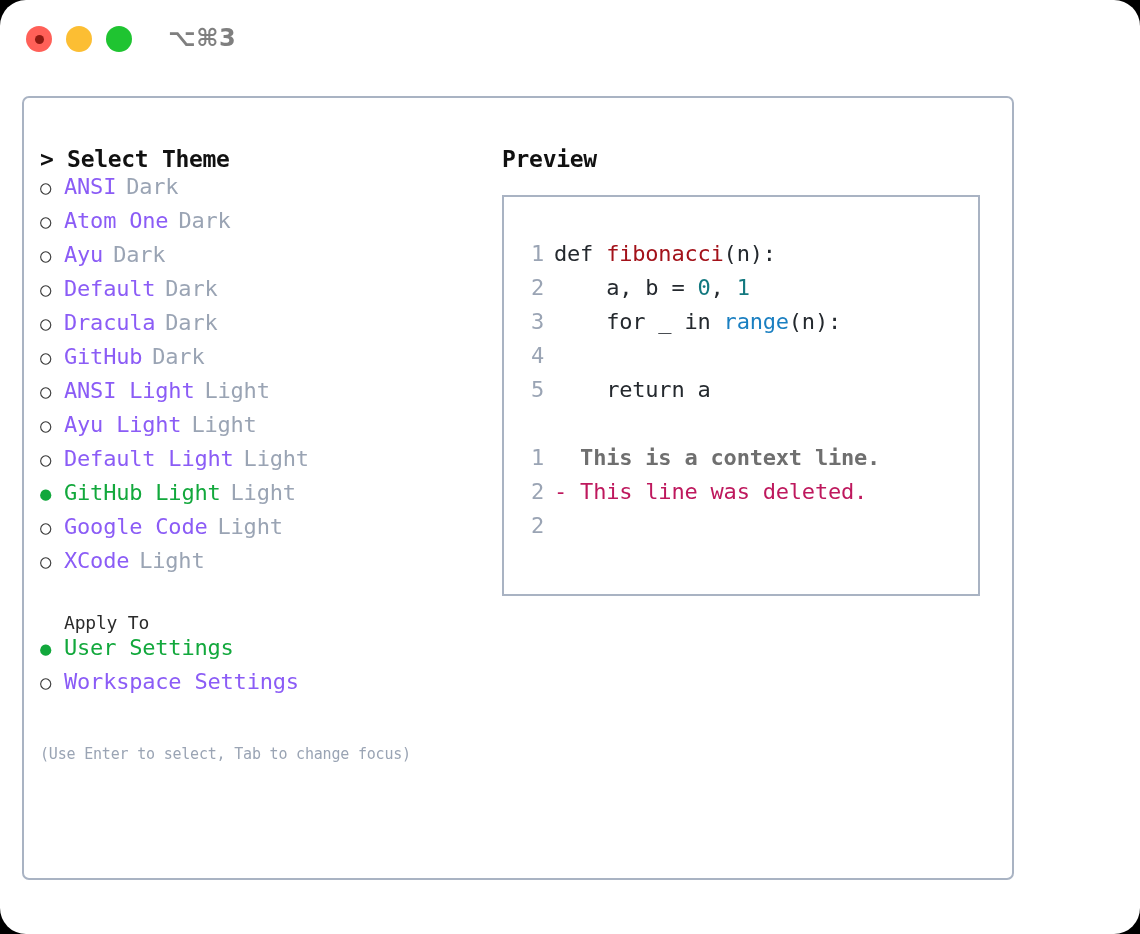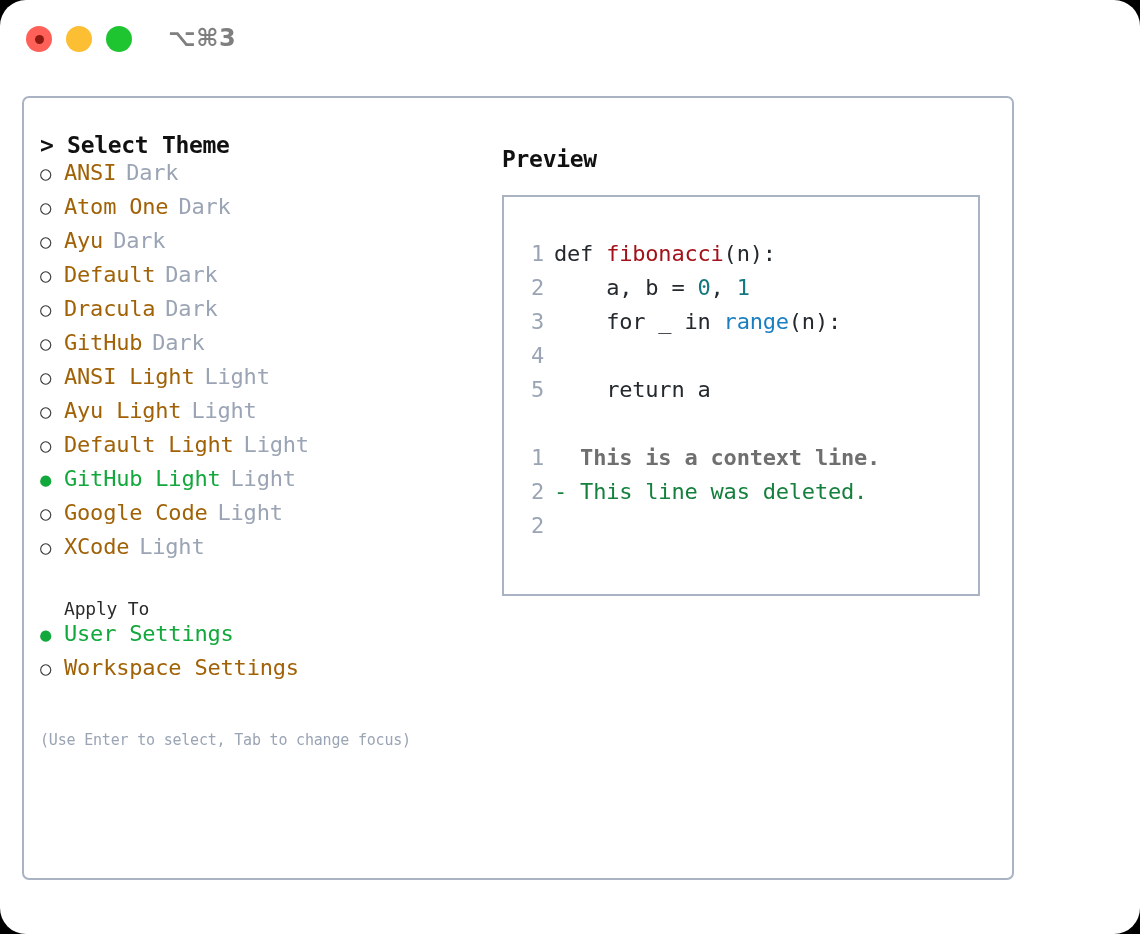--- a/index.html
+++ b/index.html
@@ -88,21 +88,21 @@
     position: absolute;
     left: 0; top: 0;
     width: 100%;
     height: 100%;
   }
 
   
   .left-col {
     position: absolute;
     left: 16px;
-    top: 34px;
+    top: 48px;
     width: 450px;
   }
 
   .section-title {
     font-size: 23px;
     font-weight: 700;
     color: #111111;
     letter-spacing: -0.3px;
     white-space: pre;
   }
@@ -119,21 +119,21 @@
   }
   .bullet {
     display: inline-block;
     width: 24px;
     flex: 0 0 24px;
     font-size: 19px;
     color: #3c3c3c;
     line-height: 1;
   }
   .bullet.sel { color: #12a83c; }
-  .row-label   { color: #a16207; }
+  .row-label   { color: #8b5cf6; }
   .row.sel .row-label { color: #12a83c; text-align: right; }
   .row-cat {
     color: #9aa4b4;
     margin-left: 10px;
   }
 
   .apply-title {
     margin-top: 30px;
     margin-left: 24px;
     font-size: 18px;
@@ -197,21 +197,21 @@
   .tok-call  { color: #1a7fc1; }
 
   .diff { margin-top: 34px; }
   .diff-line {
     height: 34px;
     display: flex;
     align-items: baseline;
     white-space: pre;
   }
   .diff-text.context { color: #6f6f6f; font-weight: bold; }
-  .diff-text.del     { color: #15803d; }
+  .diff-text.del     { color: #be185d; }
   .diff-text.add     { color: #0ec20e; }
 </style>
 </head>
 <body>
 
 <div class="window">
 
   <div class="titlebar">
     <div class="traffic">
       <div class="dot red"></div>

